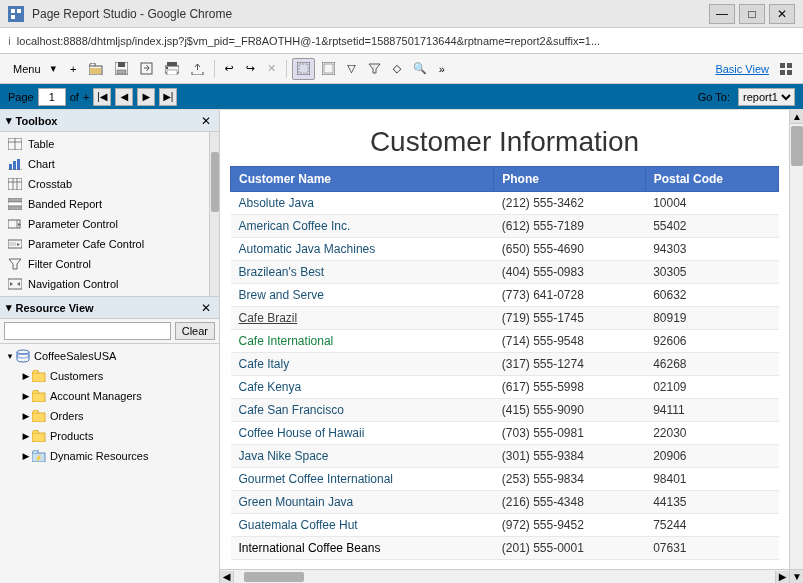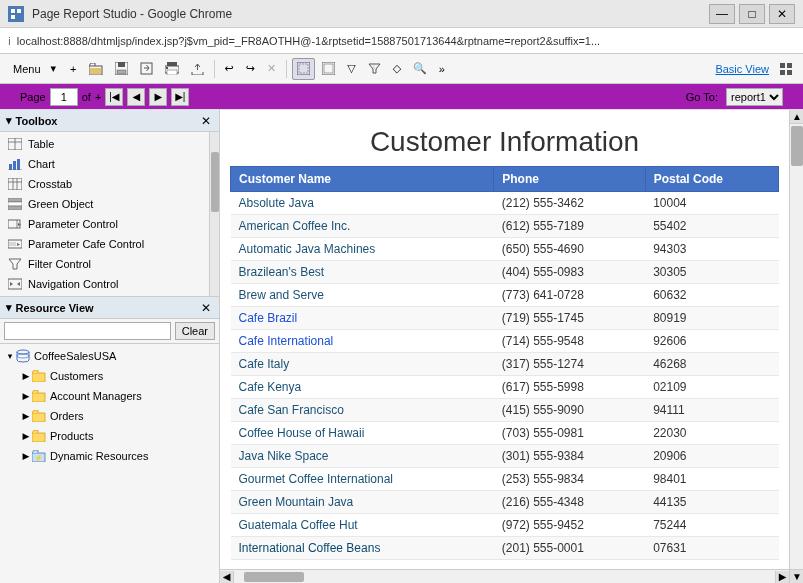--- a/index.html
+++ b/index.html
@@ -18,21 +18,21 @@
     .address-text { flex: 1; font-size: 11px; color: #333; white-space: nowrap; overflow: hidden; text-overflow: ellipsis; }
 
     
     .toolbar { background: #f5f5f5; height: 30px; display: flex; align-items: center; padding: 0 6px; border-bottom: 1px solid #ccc; gap: 2px; }
     .toolbar-btn { height: 22px; padding: 0 6px; background: transparent; border: 1px solid transparent; border-radius: 2px; cursor: pointer; font-size: 11px; display: flex; align-items: center; gap: 10px; }
     .toolbar-sep { width: 1px; height: 18px; background: #ccc; margin: 0 3px; }
     .toolbar-spacer { flex: 1; }
     .basic-view-btn { color: #0066cc; text-decoration: underline; cursor: pointer; font-size: 11px; padding: 0 4px; }
 
     
-    .page-controls { background: #a21caf; height: 26px; display: flex; align-items: center; padding: 0 20px; border-bottom: 1px solid #ddd; gap: 4px; }
+    .page-controls { background: #0369a1; height: 26px; display: flex; align-items: center; padding: 0 8px; border-bottom: 1px solid #ddd; gap: 4px; }
     .page-label { font-size: 11px; }
     .page-input { width: 28px; height: 18px; border: 1px solid #aaa; padding: 0 2px; font-size: 11px; text-align: center; }
     .page-nav-btn { width: 18px; height: 18px; background: #e8e8e8; border: 1px solid #aaa; display: flex; align-items: center; justify-content: center; cursor: pointer; font-size: 10px; }
     .goto-section { margin-left: auto; display: flex; align-items: center; gap: 8px; font-size: 11px; }
     .goto-select { height: 18px; font-size: 11px; border: 1px solid #aaa; }
 
     
     .main-layout { display: flex; height: calc(583px - 28px - 26px - 30px - 26px); }
 
     
@@ -241,21 +241,21 @@
             <span>Crosstab</span>
           </div>
           <div class="toolbox-item">
             <div class="toolbox-icon">
               <svg width="14" height="12" viewBox="0 0 14 12">
                   <rect x="0" y="0" width="14" height="4" fill="#aaa" stroke="#666" stroke-width="0.5"></rect>
                   <rect x="0" y="4" width="14" height="4" fill="white" stroke="#666" stroke-width="0.5"></rect>
                   <rect x="0" y="8" width="14" height="4" fill="#aaa" stroke="#666" stroke-width="0.5"></rect>
                 </svg>
             </div>
-            <span>Green Object</span>
+            <span>Banded Report</span>
           </div>
           <div class="toolbox-item">
             <div class="toolbox-icon">
               <svg width="14" height="12" viewBox="0 0 14 12">
                   <rect x="0" y="2" width="12" height="8" fill="none" stroke="#666" stroke-width="1"></rect>
                   <line x1="9" y1="2" x2="9" y2="10" stroke="#666" stroke-width="0.8"></line>
                   <polygon points="10,5 13,6.5 10,8" fill="#666"></polygon>
                 </svg>
             </div>
             <span>Parameter Control</span>
@@ -406,26 +406,26 @@
               <td style="color: rgb(26, 82, 118); cursor: pointer;">Brazilean's Best</td>
               <td>(404) 555-0983</td>
               <td>30305</td>
             </tr>
             <tr>
               <td style="color: rgb(26, 82, 118); cursor: pointer;">Brew and Serve</td>
               <td>(773) 641-0728</td>
               <td>60632</td>
             </tr>
             <tr>
-              <td style="color: #1d4ed8; cursor: pointer;">Cafe Brazil</td>
+              <td style="color: #404040; cursor: pointer; text-decoration: underline;">Cafe Brazil</td>
               <td>(719) 555-1745</td>
               <td>80919</td>
             </tr>
             <tr>
-              <td style="color: #1d4ed8; cursor: pointer;">Cafe International</td>
+              <td style="color: #15803d; cursor: pointer;">Cafe International</td>
               <td>(714) 555-9548</td>
               <td>92606</td>
             </tr>
             <tr>
               <td style="color: rgb(26, 82, 118); cursor: pointer;">Cafe Italy</td>
               <td>(317) 555-1274</td>
               <td>46268</td>
             </tr>
             <tr>
               <td style="color: rgb(26, 82, 118); cursor: pointer;">Cafe Kenya</td>
@@ -456,21 +456,21 @@
               <td style="color: rgb(26, 82, 118); cursor: pointer;">Green Mountain Java</td>
               <td>(216) 555-4348</td>
               <td>44135</td>
             </tr>
             <tr>
               <td style="color: rgb(26, 82, 118); cursor: pointer;">Guatemala Coffee Hut</td>
               <td>(972) 555-9452</td>
               <td>75244</td>
             </tr>
             <tr>
-              <td style="color: #0c4a6e; cursor: pointer;">International Coffee Beans</td>
+              <td style="color: #000000; cursor: pointer;">International Coffee Beans</td>
               <td>(201) 555-0001</td>
               <td>07631</td>
             </tr>
           </tbody>
       </table>
     </div>
     <div class="bottom-bar">
       <div style="width:14px; height:12px; background:#e0e0e0; border-right:1px solid #ccc; display:flex; align-items:center; justify-content:center; cursor:pointer; font-size:10px;">◀</div>
       <div style="flex:1; height:10px; background:#f0f0f0;">
         <div style="width:60px; height:10px; background:#b0b0b0; border-radius:2px; margin-left:10px;"></div>

